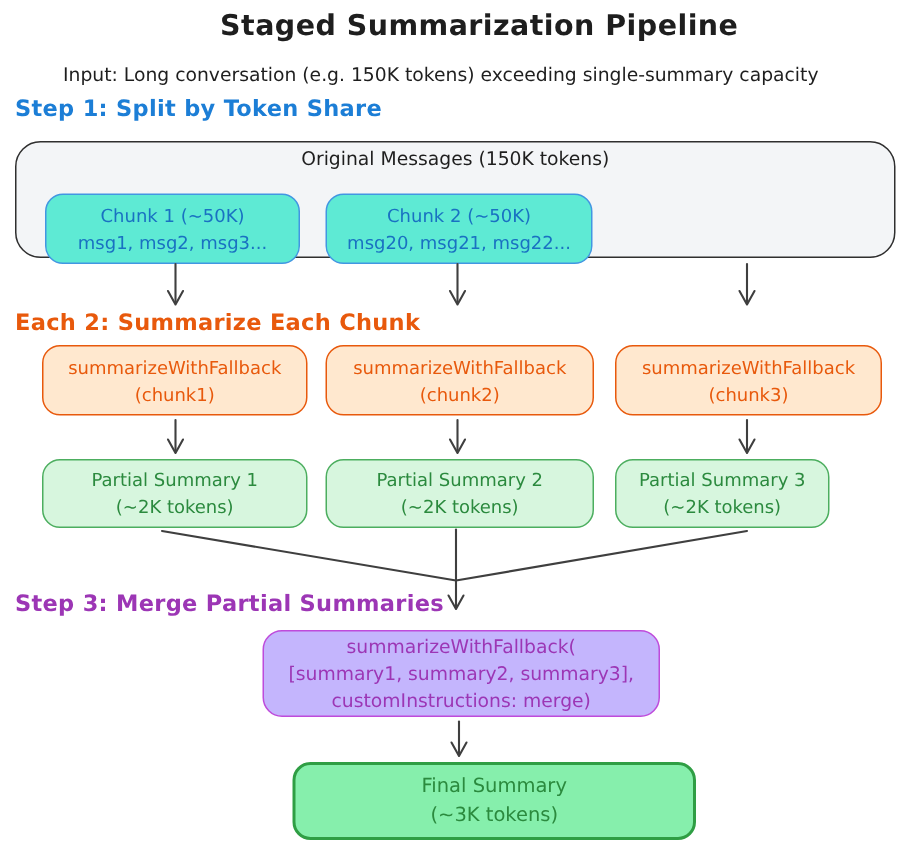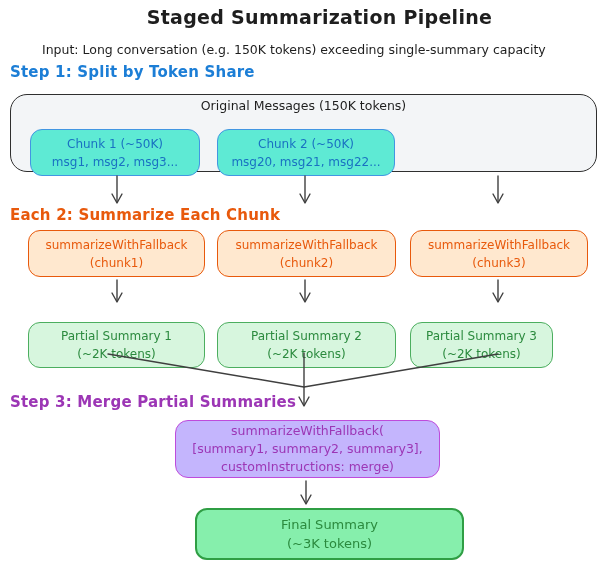--- a/index.html
+++ b/index.html
@@ -62,21 +62,21 @@
   .call{
     top:230px;height:47px;
     background:#ffe8cf;
     border:1.5px solid #e8590c;
     color:#e8590c;
   }
   .call1{left:28px;width:177px;}
   .call2{left:217px;width:179px;}
   .call3{left:410px;width:178px;}
   .partial{
-    top:322px;height:46px;
+    top:306px;height:46px;
     background:#d7f6de;
     border:1.4px solid #4cae5f;
     color:#2b8a3e;
   }
   .partial1{left:28px;width:177px;}
   .partial2{left:217px;width:179px;}
   .partial3{left:410px;width:143px;}
   .merge{
     left:175px;top:420px;width:265px;height:58px;
     background:#c4b5fd;

